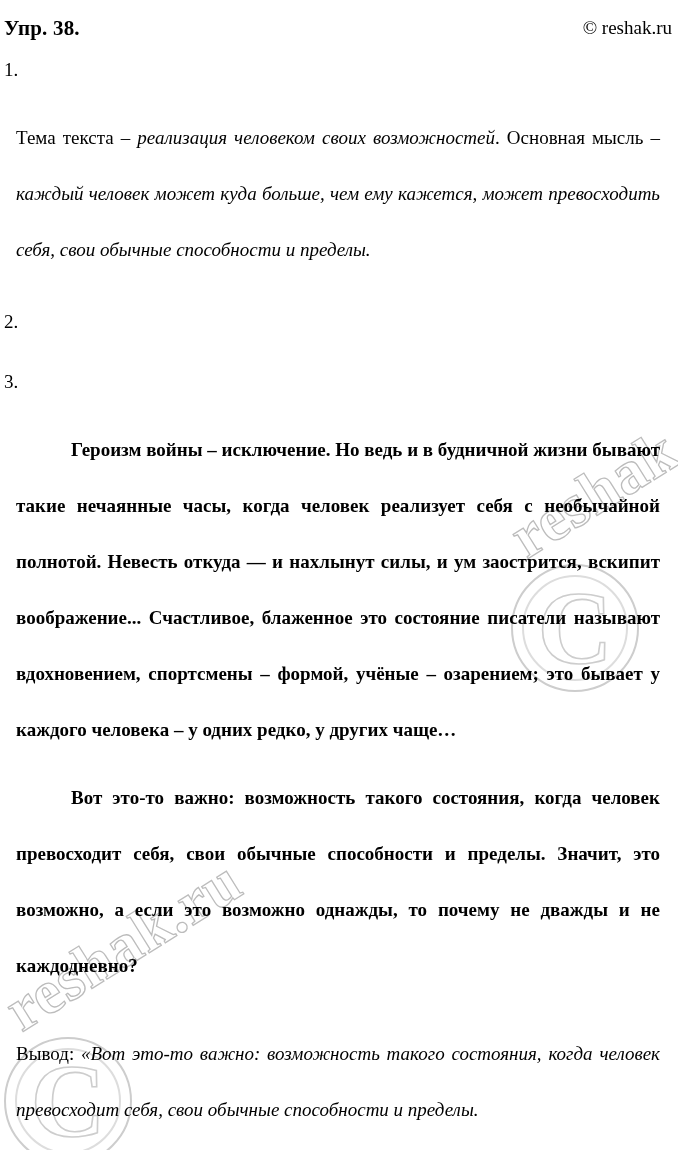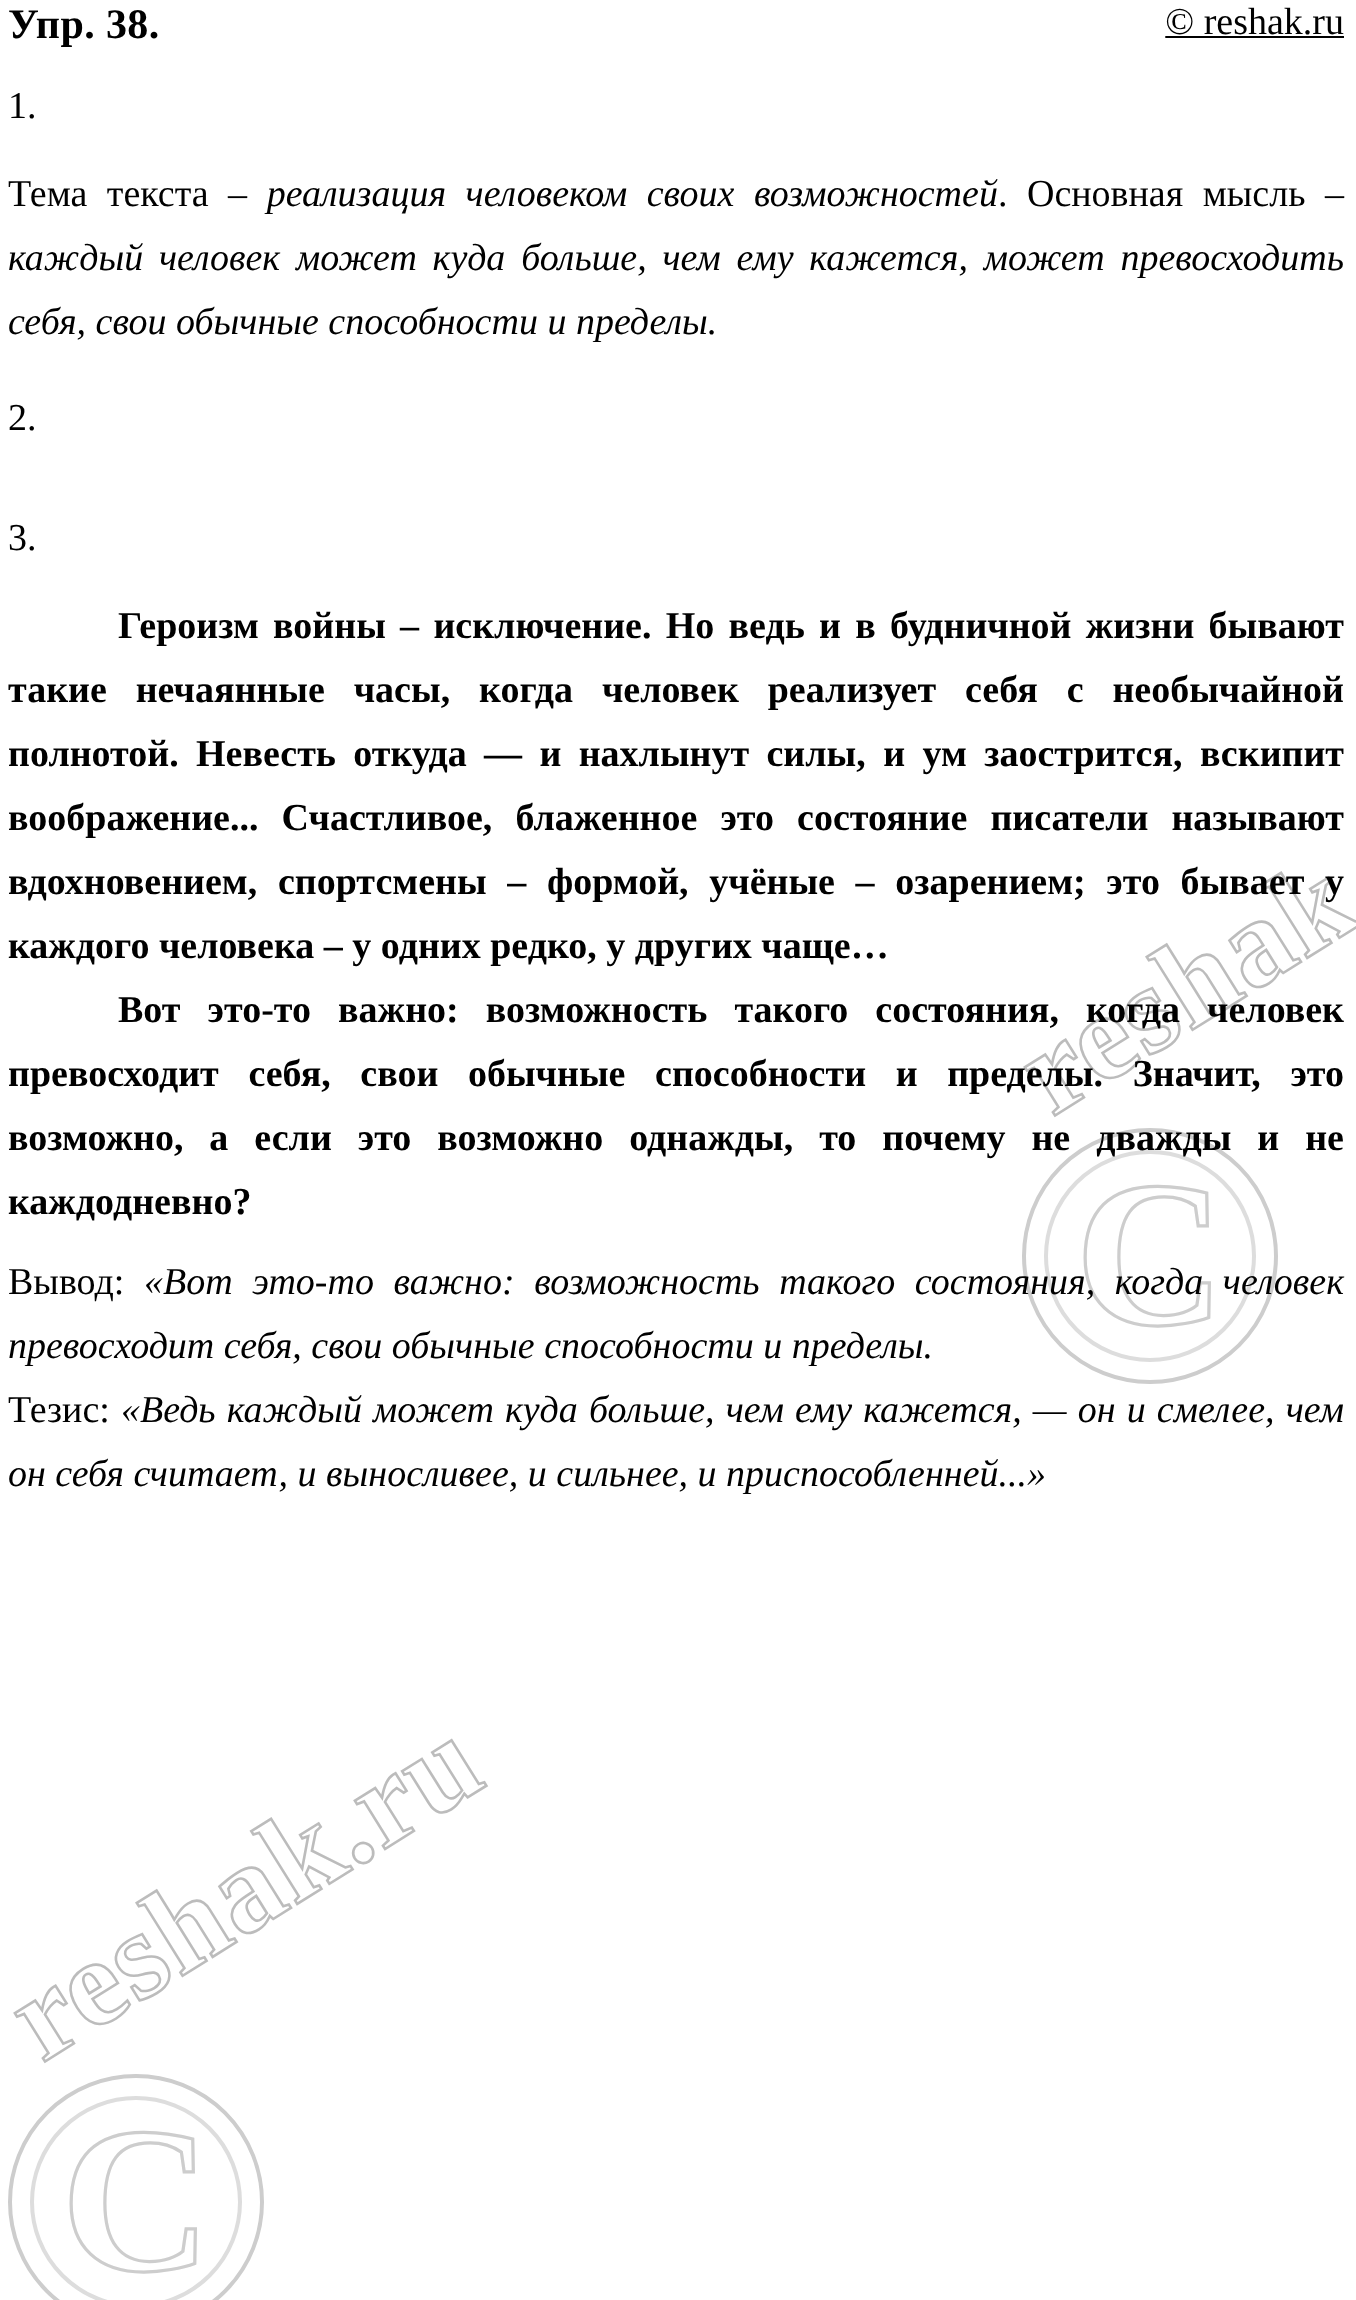--- a/index.html
+++ b/index.html
@@ -15,21 +15,21 @@
     font-family: "Liberation Serif", "DejaVu Serif", serif;
     color: #000000;
   }
 
   
   .page {
     position: relative;
     width: 678px;
     height: 1150px;
     box-sizing: border-box;
-    padding: 0 6px 0 4px;
+    padding: 16px 6px 0 4px;
     z-index: 2;
   }
 
   
   .header {
     position: relative;
     height: 34px;
   }
   .exercise-title {
     position: absolute;
@@ -39,36 +39,35 @@
     font-weight: bold;
     letter-spacing: 0.2px;
   }
   .copyright {
     position: absolute;
     right: 0;
     top: 1px;
     font-size: 19px;
     font-weight: normal;
     white-space: nowrap;
-    text-decoration: underline;
   }
 
   
   .num-label {
     font-size: 19px;
     line-height: 40px;
     margin: 0;
   }
 
   .para {
     font-size: 19px;
-    line-height: 32px;
+    line-height: 56px;
     text-align: justify;
     text-justify: inter-word;
-    margin: 0;
+    margin: 12px;
     hyphens: none;
   }
   .para.indent {
     text-indent: 55px;
     font-weight: bold;
   }
   .para.last-line-left {
     text-align-last: left;
   }
   .it {

